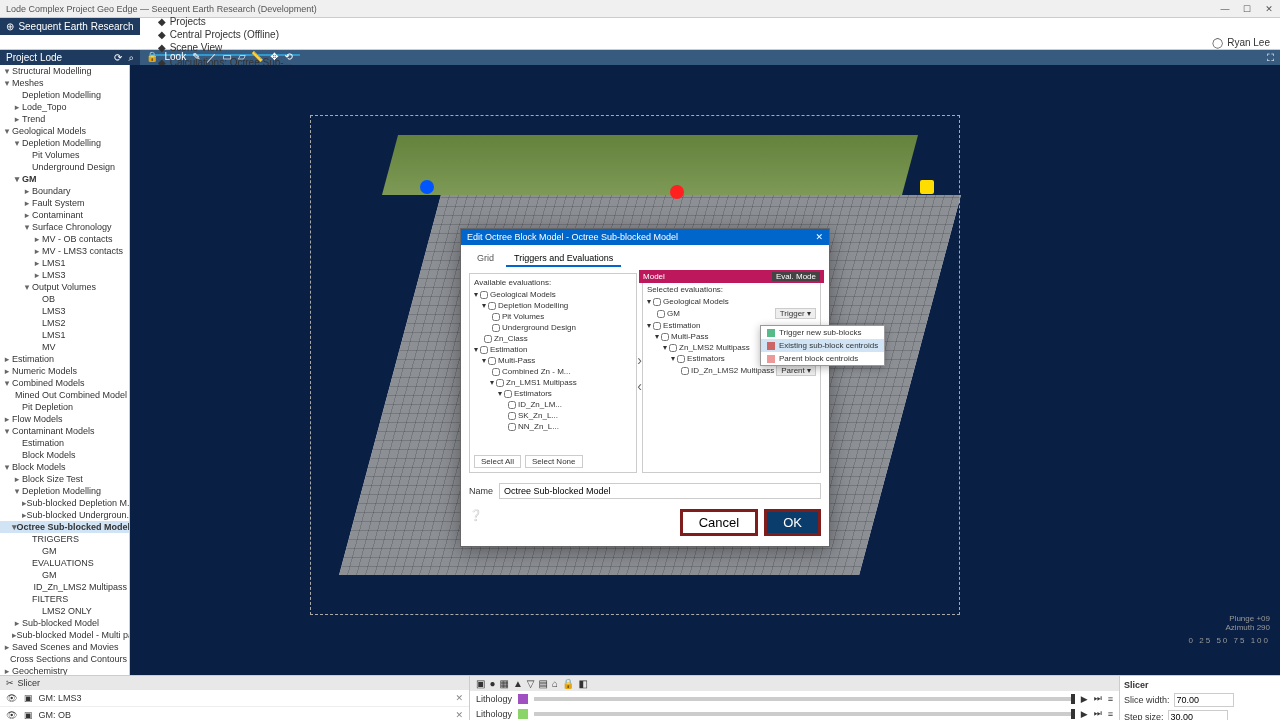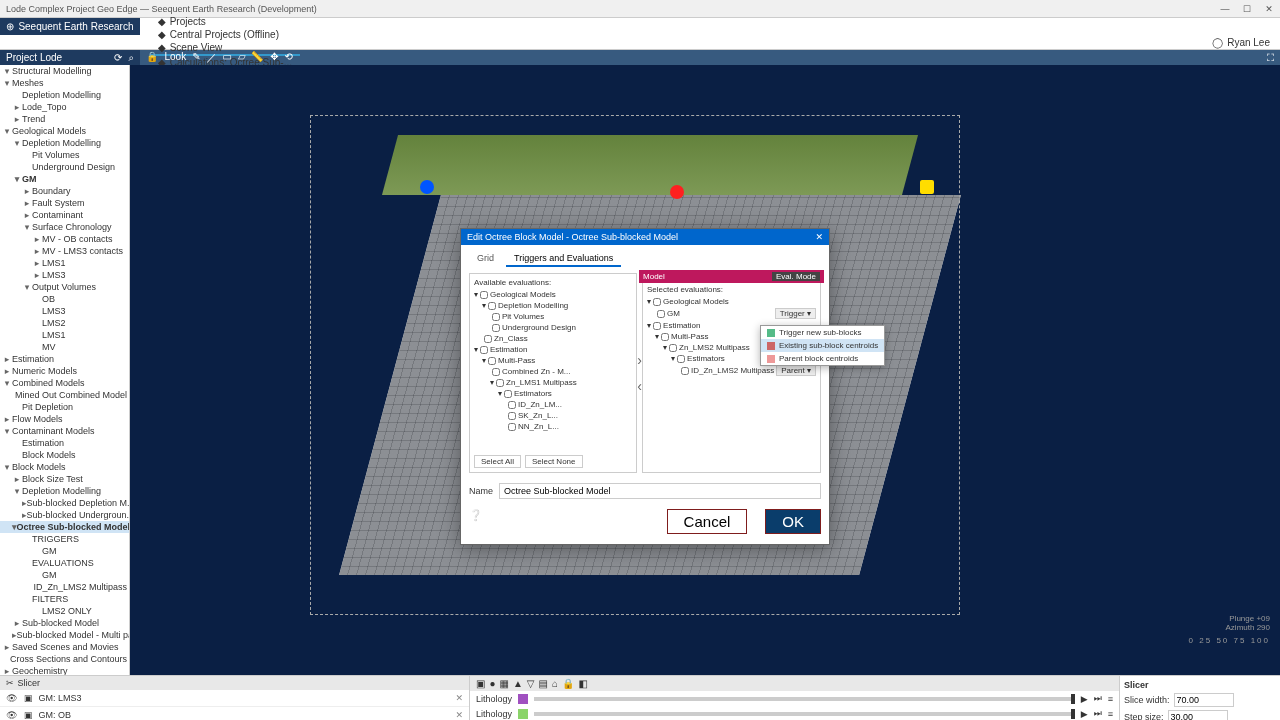--- a/index.html
+++ b/index.html
@@ -55,21 +55,21 @@
 .col .titem input[type=checkbox] { width: 8px; height: 8px; }
 .arrows { display: flex; flex-direction: column; justify-content: center; gap: 10px; font-size: 14px; color: #666; }
 .thead { background: #be185d; color: #fff; display: flex; font-size: 8px; padding: 2px 4px; margin: -4px -4px 2px; }
 .thead .th2 { margin-left: auto; background: #444; padding: 0 4px; }
 .mode-btn { background: #eee; border: 1px solid #ccc; padding: 0 4px; font-size: 8px; cursor: pointer; margin-left: auto; }
 .popup { position: absolute; left: 760px; top: 325px; background: #fff; border: 1px solid #999; box-shadow: 0 2px 8px rgba(0,0,0,0.3); font-size: 8px; z-index: 100; }
 .popup div { padding: 2px 6px; display: flex; align-items: center; gap: 4px; }
 .dialog-foot { padding: 4px 8px; display: flex; align-items: center; gap: 6px; }
 .dialog-foot input { flex: 1; border: 1px solid #ccc; padding: 2px 4px; font-size: 9px; }
 .dialog-btns { display: flex; justify-content: flex-end; gap: 6px; padding: 6px 8px 10px; }
-.dialog-btns button { padding: 3px 16px; font-size: 15px; border: 1px solid #7f1d1d; cursor: pointer; margin-left: 12px; }
+.dialog-btns button { padding: 3px 16px; font-size: 13px; border: 3px solid #7f1d1d; cursor: pointer; }
 .btn-cancel { background: #fff; }
 .btn-ok { background: #0a3d6b; color: #fff; border-color: #0a3d6b; }
 .help-ico { font-size: 11px; color: #888; }
 .selbtns { display: flex; gap: 4px; margin-top: 16px; }
 .selbtns span { border: 1px solid #ccc; padding: 1px 6px; font-size: 8px; cursor: pointer; }
 
 
 .bottom { height: 95px; border-top: 1px solid #ccc; display: flex; }
 .bot-left { width: 470px; border-right: 1px solid #ccc; }
 .bot-header { background: #e8e8e8; padding: 2px 6px; display: flex; align-items: center; gap: 4px; font-size: 9px; }

